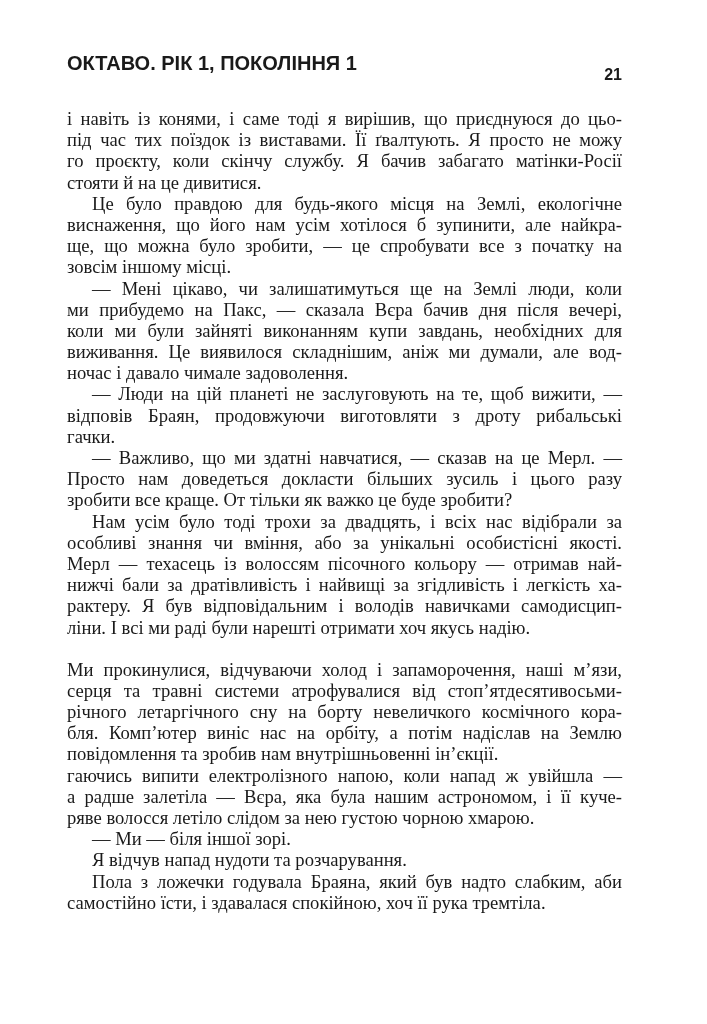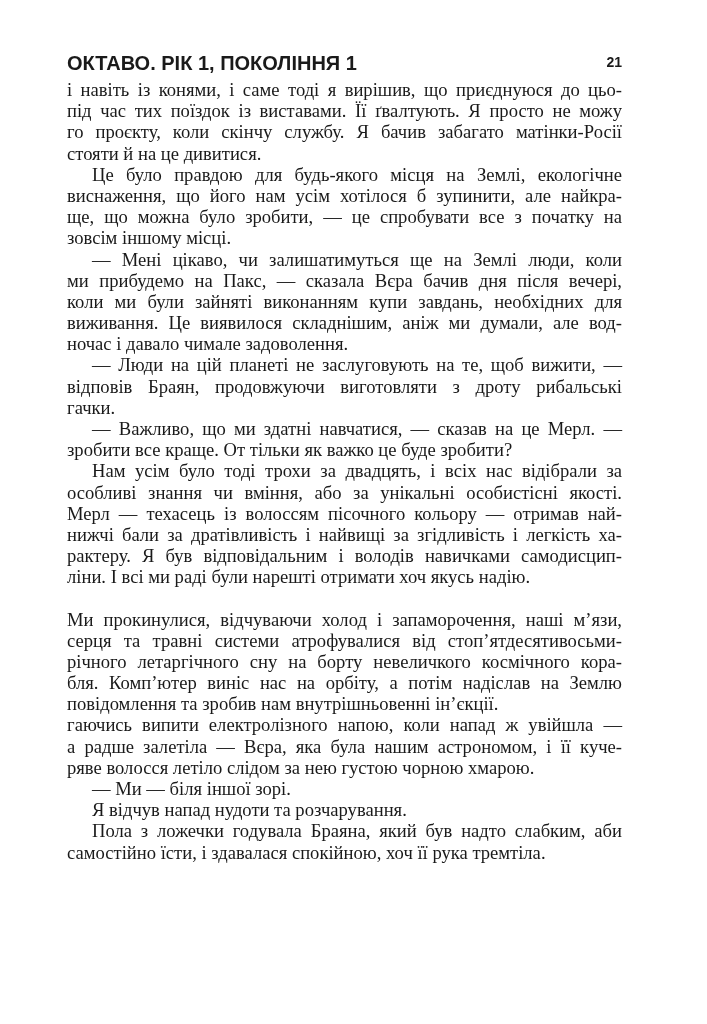--- a/index.html
+++ b/index.html
@@ -1,20 +1,20 @@
 <!DOCTYPE html>
 <html><head>
   <meta charset="utf-8">
   <style>
     html, body { margin: 0; padding: 0; background: #ffffff; }
     body { width: 707px; height: 1024px; position: relative; overflow: hidden; color: #1a1a1a; }
     .header { position: absolute; left: 67px; right: 85px; top: 50px; height: 24px; font-family: "Liberation Sans", sans-serif; font-weight: bold; }
     .running-head { position: absolute; left: 0; top: 2px; font-size: 20px; letter-spacing: 0; }
-    .page-number { position: absolute; right: 0; top: 4px; font-size: 14px; }
-    .text { position: absolute; left: 67px; top: 79px; width: 555px; font-family: "Liberation Serif", serif; font-size: 18.6px; }
+    .page-number { position: absolute; right: 0; top: 16px; font-size: 16px; }
+    .text { position: absolute; left: 67px; top: 108px; width: 555px; font-family: "Liberation Serif", serif; font-size: 18.6px; }
     .line { height: 21.2px; line-height: 21.2px; white-space: nowrap; text-align: justify; text-align-last: justify; }
     .line.last { text-align-last: left; }
     .line.indent { padding-left: 25px; }
     .gap { height: 21px; }
   </style>
 </head>
 <body>
 
 <div class="header">
   <span class="running-head">ОКТАВО. РІК 1, ПОКОЛІННЯ 1</span>
@@ -32,20 +32,21 @@
   <div class="line last">зовсім іншому місці.</div>
   <div class="line indent">— Мені цікаво, чи залишатимуться ще на Землі люди, коли</div>
   <div class="line">ми прибудемо на Пакс, — сказала Вєра бачив дня після вечері,</div>
   <div class="line">коли ми були зайняті виконанням купи завдань, необхідних для</div>
   <div class="line">виживання. Це виявилося складнішим, аніж ми думали, але вод-</div>
   <div class="line last">ночас і давало чимале задоволення.</div>
   <div class="line indent">— Люди на цій планеті не заслуговують на те, щоб вижити, —</div>
   <div class="line">відповів Браян, продовжуючи виготовляти з дроту рибальські</div>
   <div class="line last">гачки.</div>
   <div class="line indent">— Важливо, що ми здатні навчатися, — сказав на це Мерл. —</div>
+  <div class="line">Просто нам доведеться докласти більших зусиль і цього разу</div>
   <div class="line last">зробити все краще. От тільки як важко це буде зробити?</div>
   <div class="line indent">Нам усім було тоді трохи за двадцять, і всіх нас відібрали за</div>
   <div class="line">особливі знання чи вміння, або за унікальні особистісні якості.</div>
   <div class="line">Мерл — техасець із волоссям пісочного кольору — отримав най-</div>
   <div class="line">нижчі бали за дратівливість і найвищі за згідливість і легкість ха-</div>
   <div class="line">рактеру. Я був відповідальним і володів навичками самодисцип-</div>
   <div class="line last">ліни. І всі ми раді були нарешті отримати хоч якусь надію.</div>
   <div class="gap"></div>
   <div class="line">Ми прокинулися, відчуваючи холод і запаморочення, наші м’язи,</div>
   <div class="line">серця та травні системи атрофувалися від стоп’ятдесятивосьми-</div>

